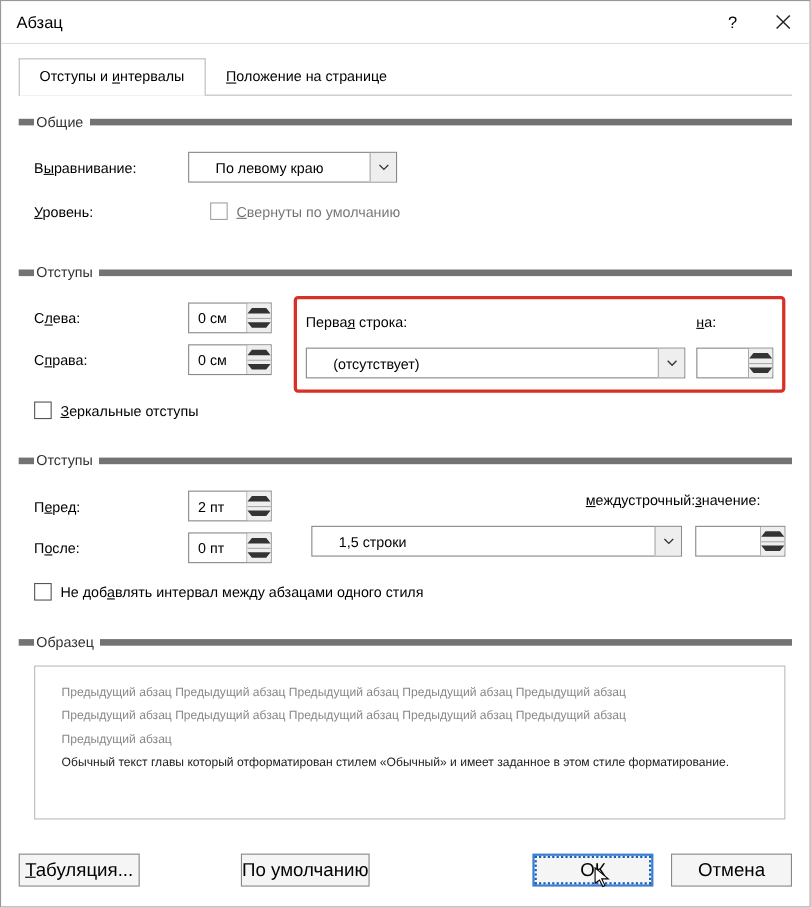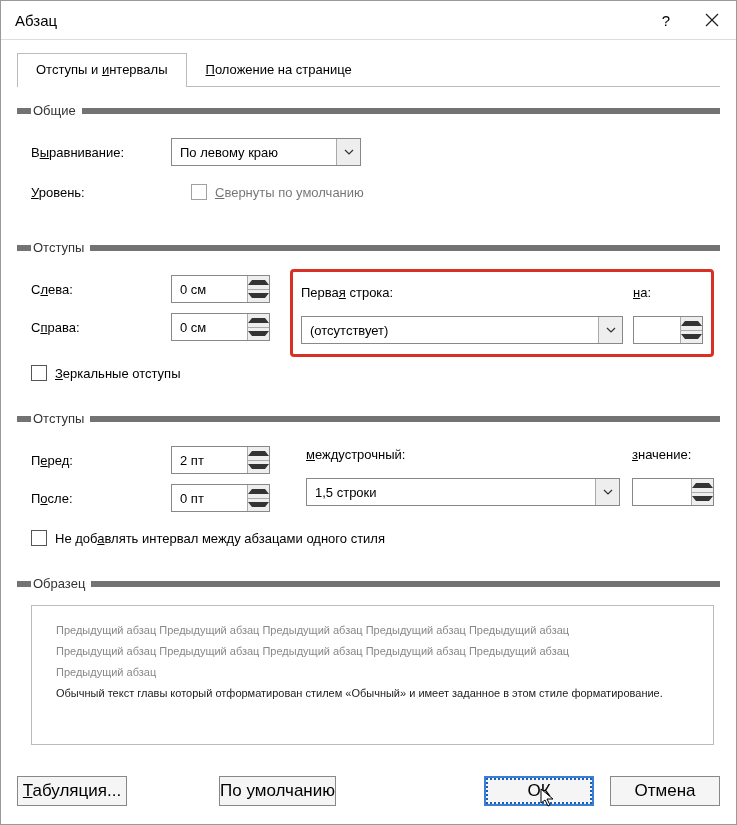--- a/index.html
+++ b/index.html
@@ -81,29 +81,29 @@
   }
   .ul { text-decoration: underline; }
   .select, .spinner, .textval {
     height: 28px;
     border: 1px solid #888;
     background: #fff;
     display: flex;
     align-items: center;
     position: relative;
   }
-  .select { justify-content: space-between; padding-left: 8px; }
+  .select { justify-content: space-between; padding-left: 24px; }
   .select .drop {
     width: 24px; height: 100%;
     display: flex; align-items: center; justify-content: center;
     border-left: 1px solid #aaa;
     background: #eee;
   }
   .spinner {
-    width: 99px;
+    width: 76px;
     padding-left: 8px;
   }
   .spinner .spin {
     position: absolute; right: 0; top: 0; bottom: 0;
     width: 22px;
     display: flex; flex-direction: column;
     border-left: 1px solid #aaa;
   }
   .spinner .spin div {
     flex:1; display:flex;align-items:center;justify-content:center;
@@ -316,21 +316,21 @@
                   </div>
                   <div>
                     <div class="tri-down"></div>
                   </div>
                 </div>
             </div>
           </div>
         </div>
 
         <div style="margin-left:36px;flex:1">
-          <div class="row" style="margin-top:0;justify-content:space-between">
+          <div class="row" style="margin-top:0;justify-content:flex-end">
             <div><span></span><span class="ul">м</span><span>еждустрочный:</span></div>
             <div style="width:82px"><span></span><span class="ul">з</span><span>начение:</span></div>
           </div>
           <div class="row" style="margin-bottom:0">
             <div class="select" style="flex:1;margin-right:12px">
               <span>1,5 строки</span>
               <div class="drop">
                   <svg class="chev" viewBox="0 0 10 10">
                     <path d="M1 3 L5 7 L9 3" fill="none" stroke="#333" stroke-width="1.2"></path>
                   </svg>

